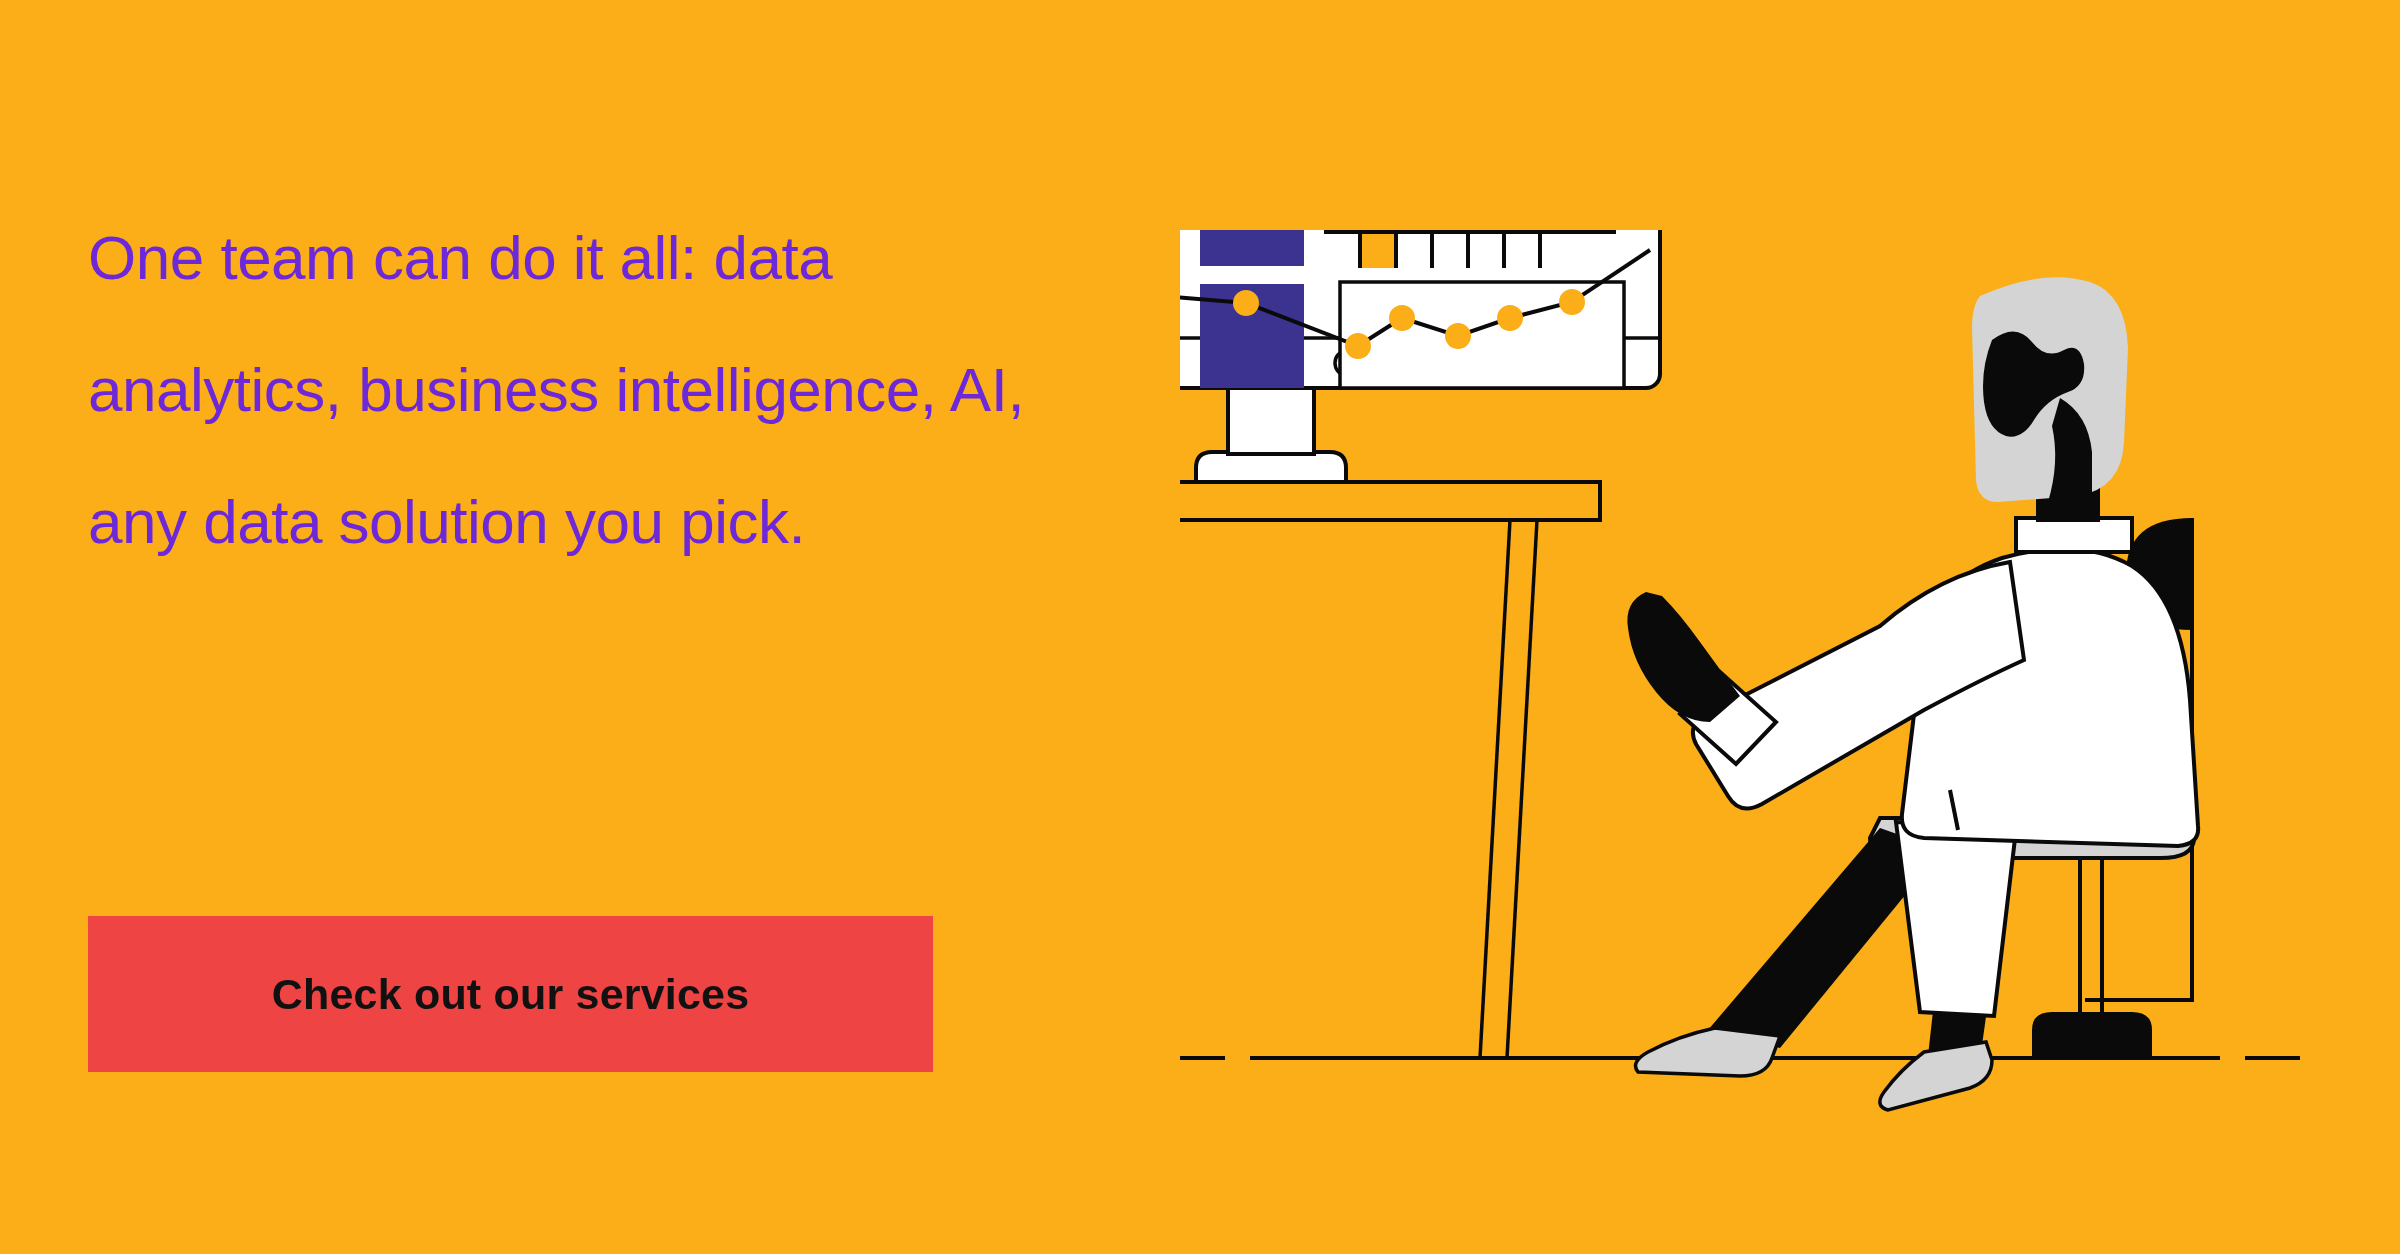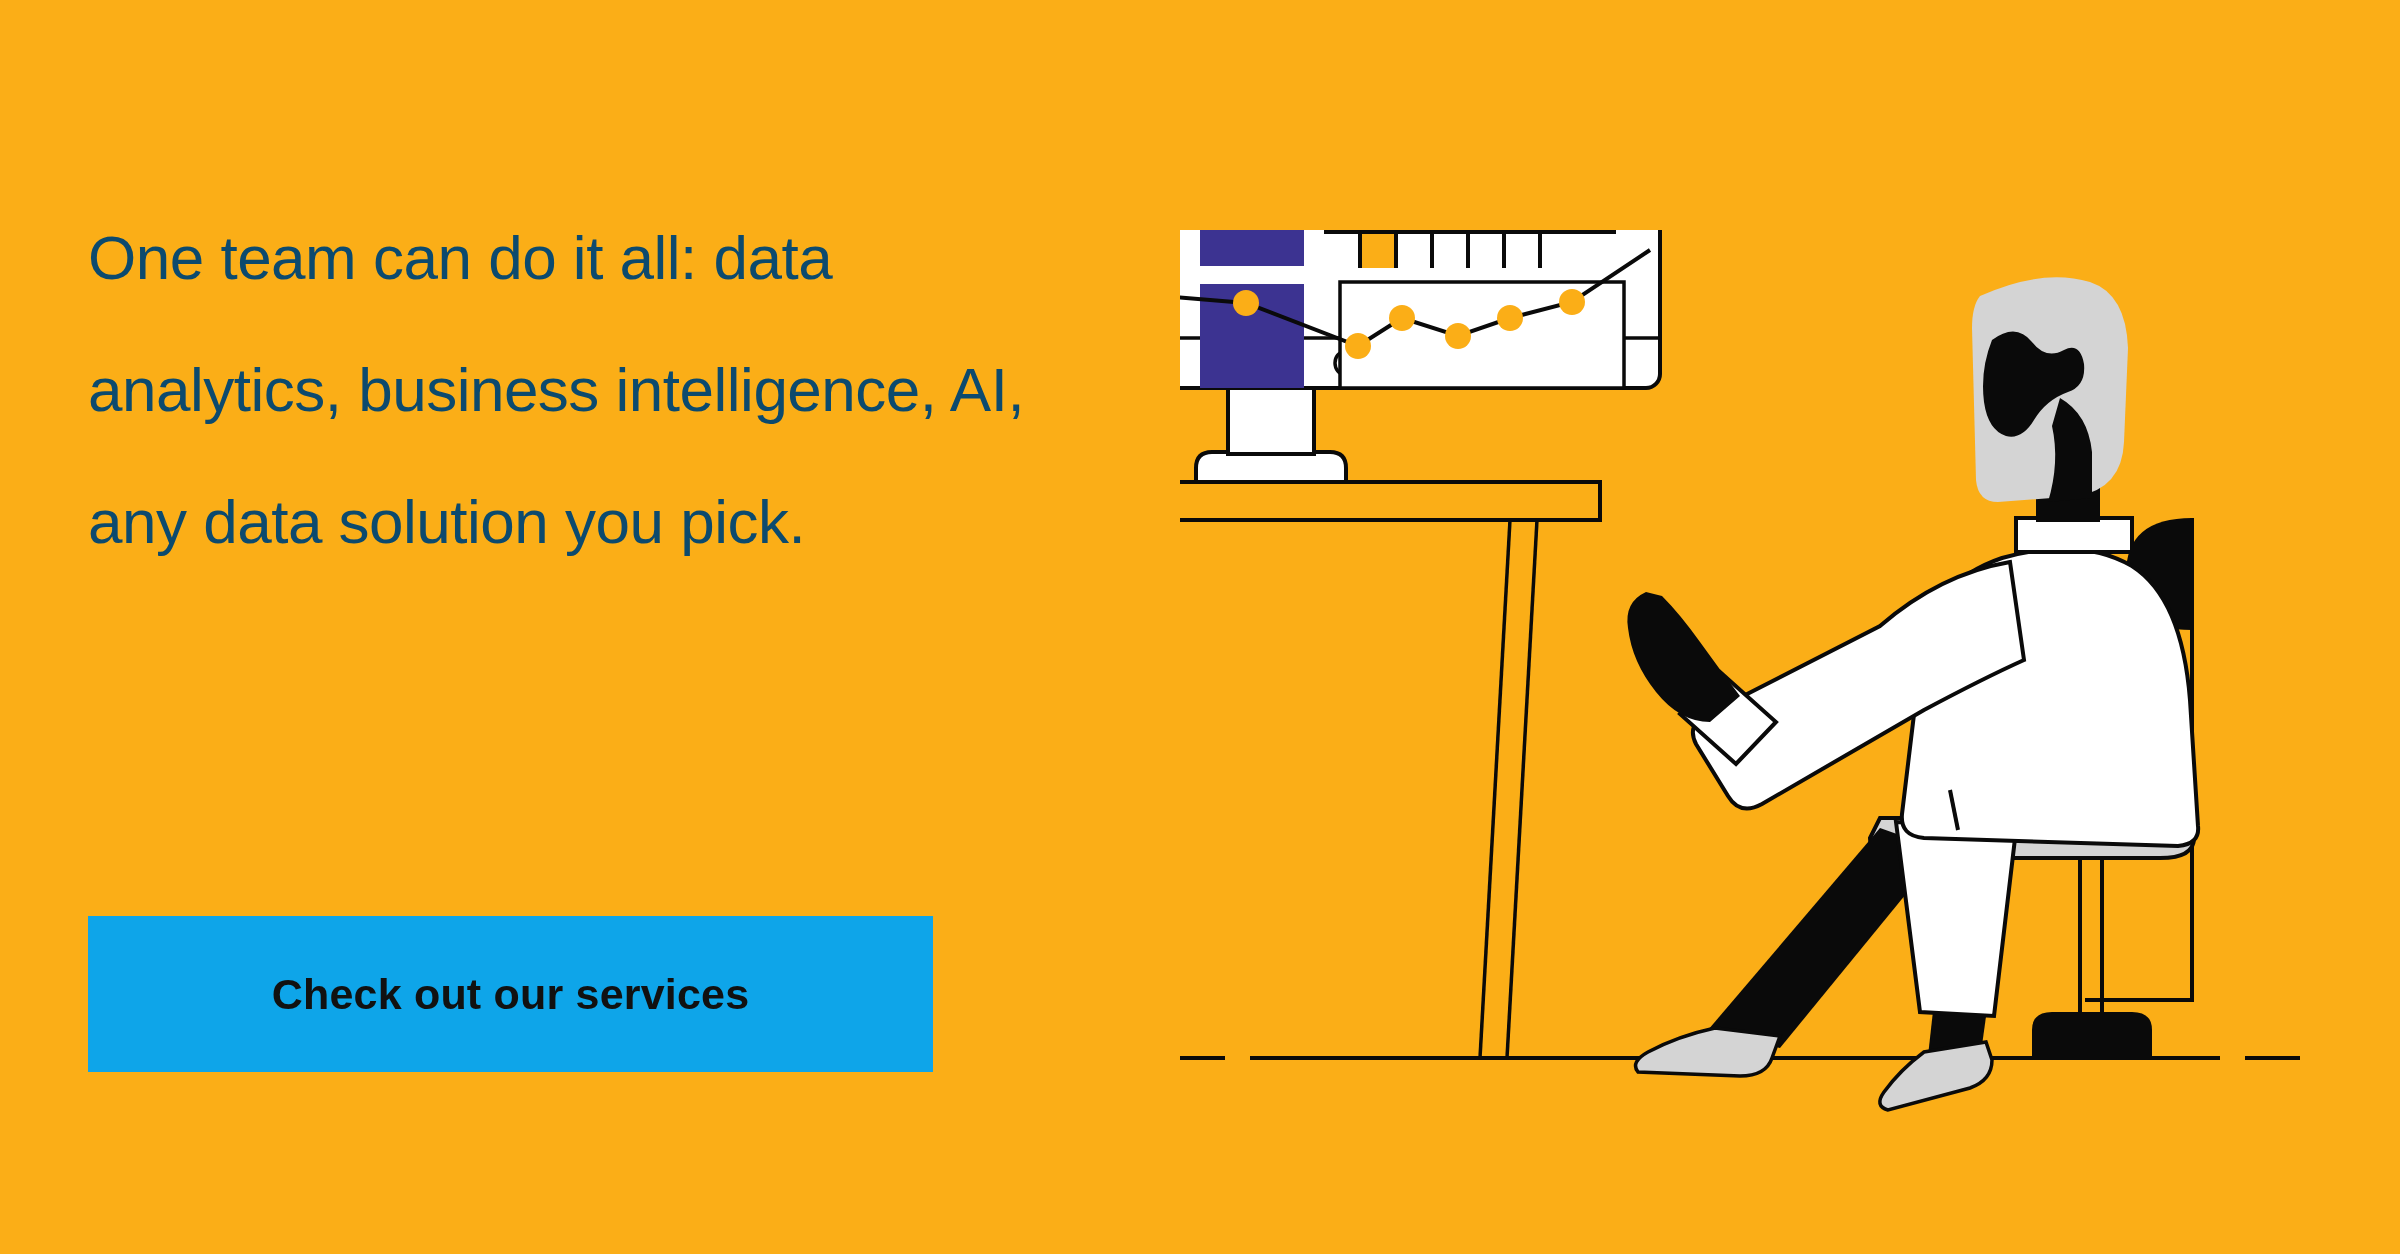--- a/index.html
+++ b/index.html
@@ -34,30 +34,30 @@
     position: absolute;
     left: 0;
     top: 192px;
     width: 1010px;
     margin: 0;
     font-family: "Liberation Sans", sans-serif;
     font-size: 62px;
     font-weight: 400;
     line-height: 132px;
     letter-spacing: -0.5px;
-    color: #0c4a6e;
+    color: #6d28d9;
     white-space: pre-line;
   }
   .cta-button {
     position: absolute;
     left: 0;
     top: 916px;
     width: 845px;
     height: 156px;
-    background: #0ea5e9;
+    background: #ef4444;
     border: 0;
     border-radius: 0;
     display: flex;
     align-items: center;
     justify-content: center;
     cursor: pointer;
     padding: 8px;
   }
   .cta-label {
     font-family: "Liberation Sans", sans-serif;

